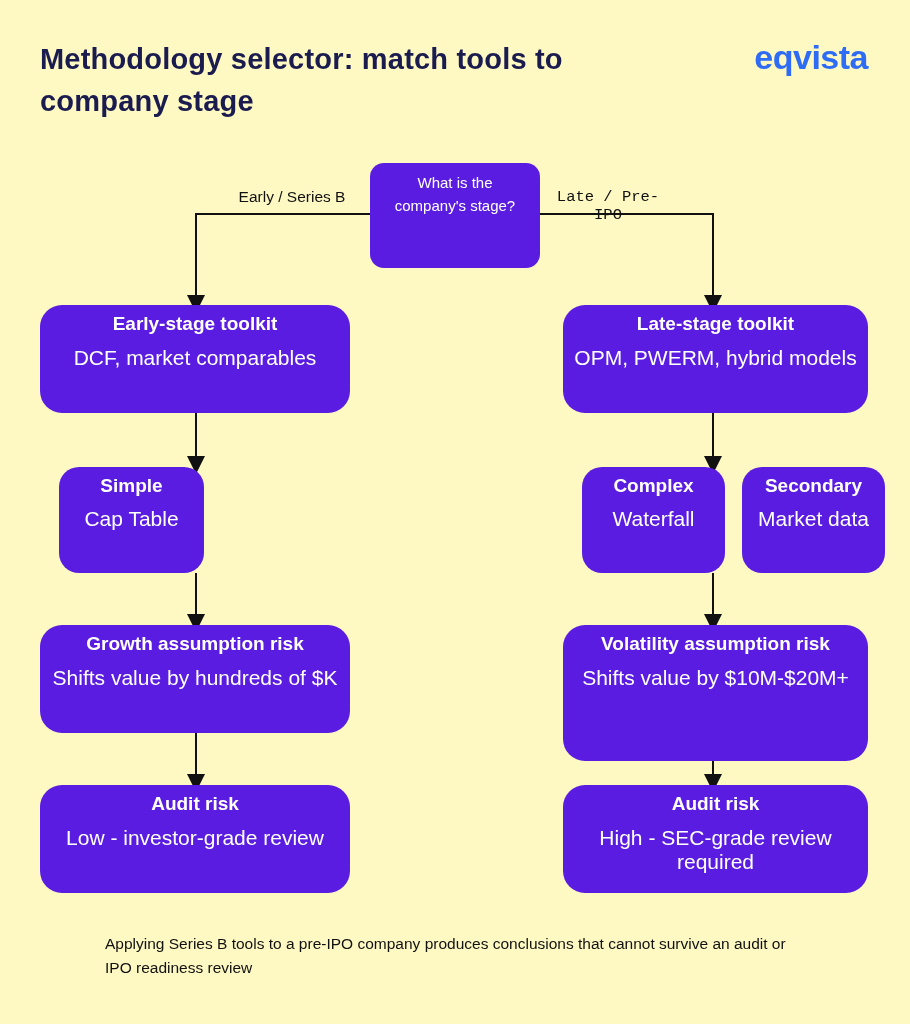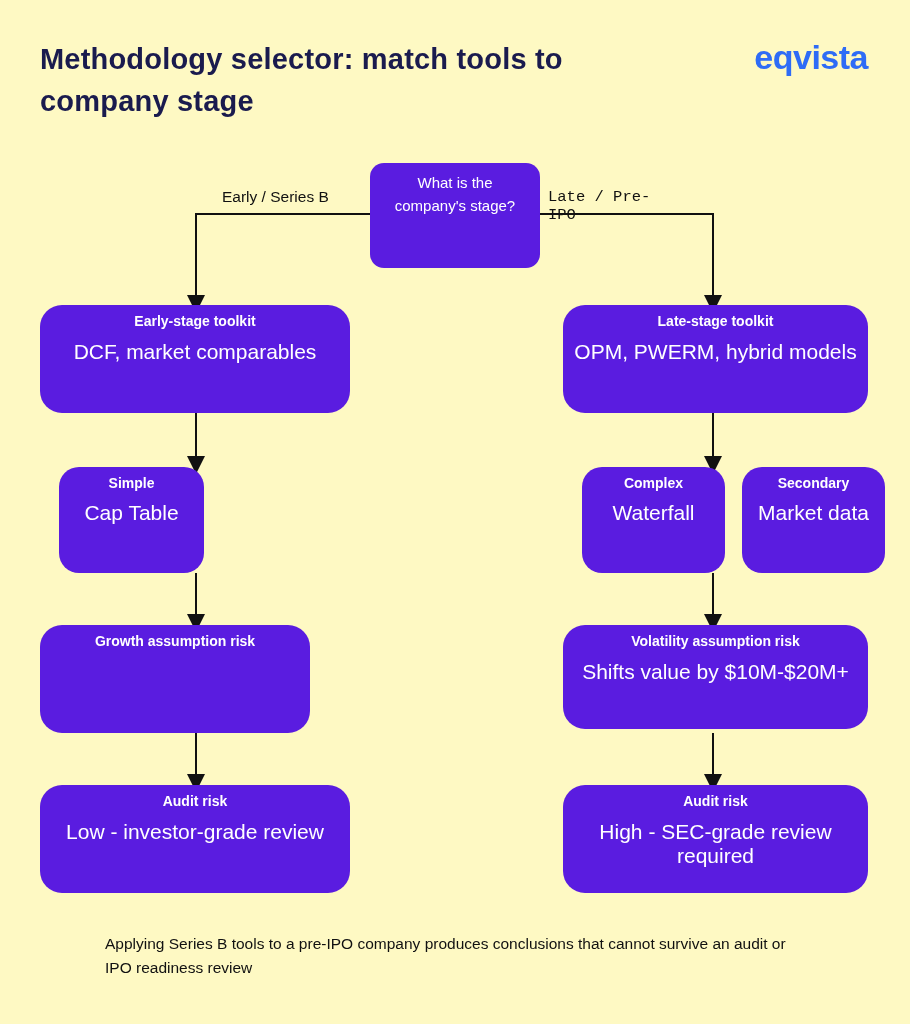--- a/index.html
+++ b/index.html
@@ -11,41 +11,41 @@
   .page-title{
     position:absolute;left:40px;top:38px;max-width:600px;
     font-size:29px;line-height:1.45;font-weight:600;color:var(--navy);
     letter-spacing:.2px;
   }
   .logo{
     position:absolute;right:42px;top:38px;font-size:34px;font-weight:700;
     color:var(--logo-blue);letter-spacing:-.5px;
   }
   .connectors{position:absolute;left:0;top:0;pointer-events:none;}
-  .branch-label{position:absolute;font-size:15.5px;color:var(--ink);}
+  .branch-label{position:absolute;font-size:15.5px;color:var(--ink);text-align:center;}
   .label-left{left:222px;top:188px;width:140px;}
   .label-right{left:548px;top:188px;width:120px;font-family:Liberation Mono, monospace;}
   .box{
     position:absolute;background:var(--purple);color:#ffffff;border-radius:22px;
     display:flex;flex-direction:column;align-items:center;
     text-align:center;gap:11px;box-sizing:border-box;padding:8px 10px;
   }
-  .box-title{font-weight:700;font-size:14px;}
+  .box-title{font-weight:700;font-size:19px;}
   .box-sub{font-size:21px;font-weight:400;}
   .root{left:370px;top:163px;width:170px;height:105px;border-radius:14px;gap:0;}
   .root .root-q{font-size:15px;line-height:1.55;width:140px;font-weight:500;}
   .toolkit-left{left:40px;top:305px;width:310px;height:108px;}
   .toolkit-right{left:563px;top:305px;width:305px;height:108px;}
   .small{height:106px;border-radius:20px;gap:10px;margin-left:17px;}
   .sm-l1{left:42px;top:467px;width:145px;}
   .sm-l2{left:205px;top:467px;width:145px;}
   .sm-r1{left:565px;top:467px;width:143px;}
   .sm-r2{left:725px;top:467px;width:143px;}
-  .risk-left{left:40px;top:625px;width:270px;height:108px;}
-  .risk-right{left:563px;top:625px;width:305px;height:104px;}
+  .risk-left{left:40px;top:625px;width:310px;height:108px;}
+  .risk-right{left:563px;top:625px;width:305px;height:136px;}
   .audit-left{left:40px;top:785px;width:310px;height:108px;}
   .audit-right{left:563px;top:785px;width:305px;height:108px;}
   .caption{
     position:absolute;left:0;right:0;top:932px;margin:0 auto;max-width:700px;
     text-align:left;font-size:15.5px;line-height:1.55;color:var(--ink);
   }
 </style>
 </head>
 <body>
 
@@ -83,20 +83,21 @@
   </div>
 
   <div class="box small sm-l1">
     <div class="box-title">Simple</div>
     <div class="box-sub">Cap Table</div>
   </div>
 
 
   <div class="box risk-left">
     <div class="box-title">Growth assumption risk</div>
+    <div class="box-sub">Shifts value by hundreds of $K</div>
   </div>
 
   <div class="box audit-left">
     <div class="box-title">Audit risk</div>
     <div class="box-sub">Low - investor-grade review</div>
   </div>
 
   <div class="box toolkit-right">
     <div class="box-title">Late-stage toolkit</div>
     <div class="box-sub">OPM, PWERM, hybrid models</div>

